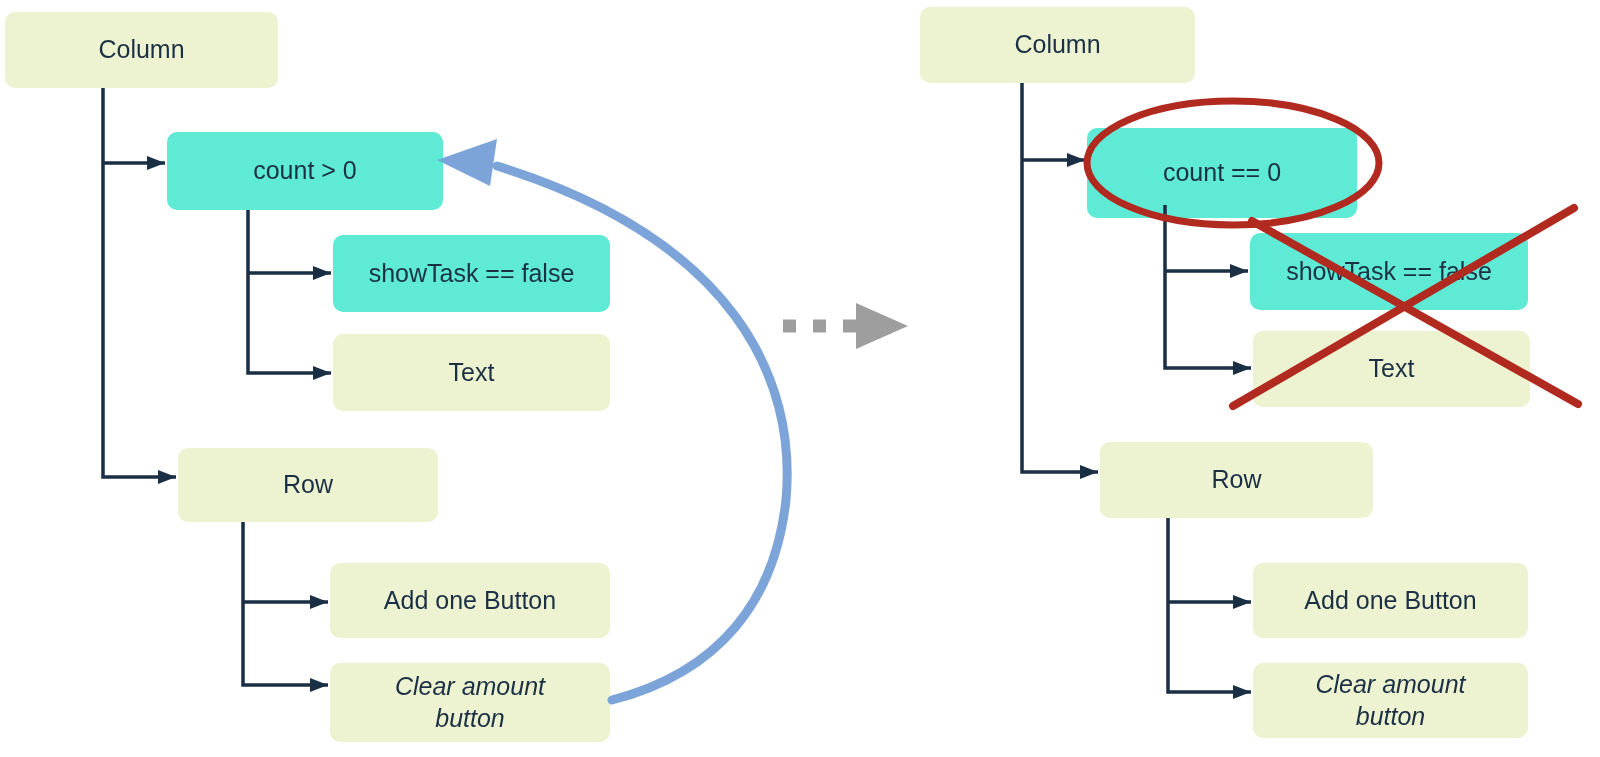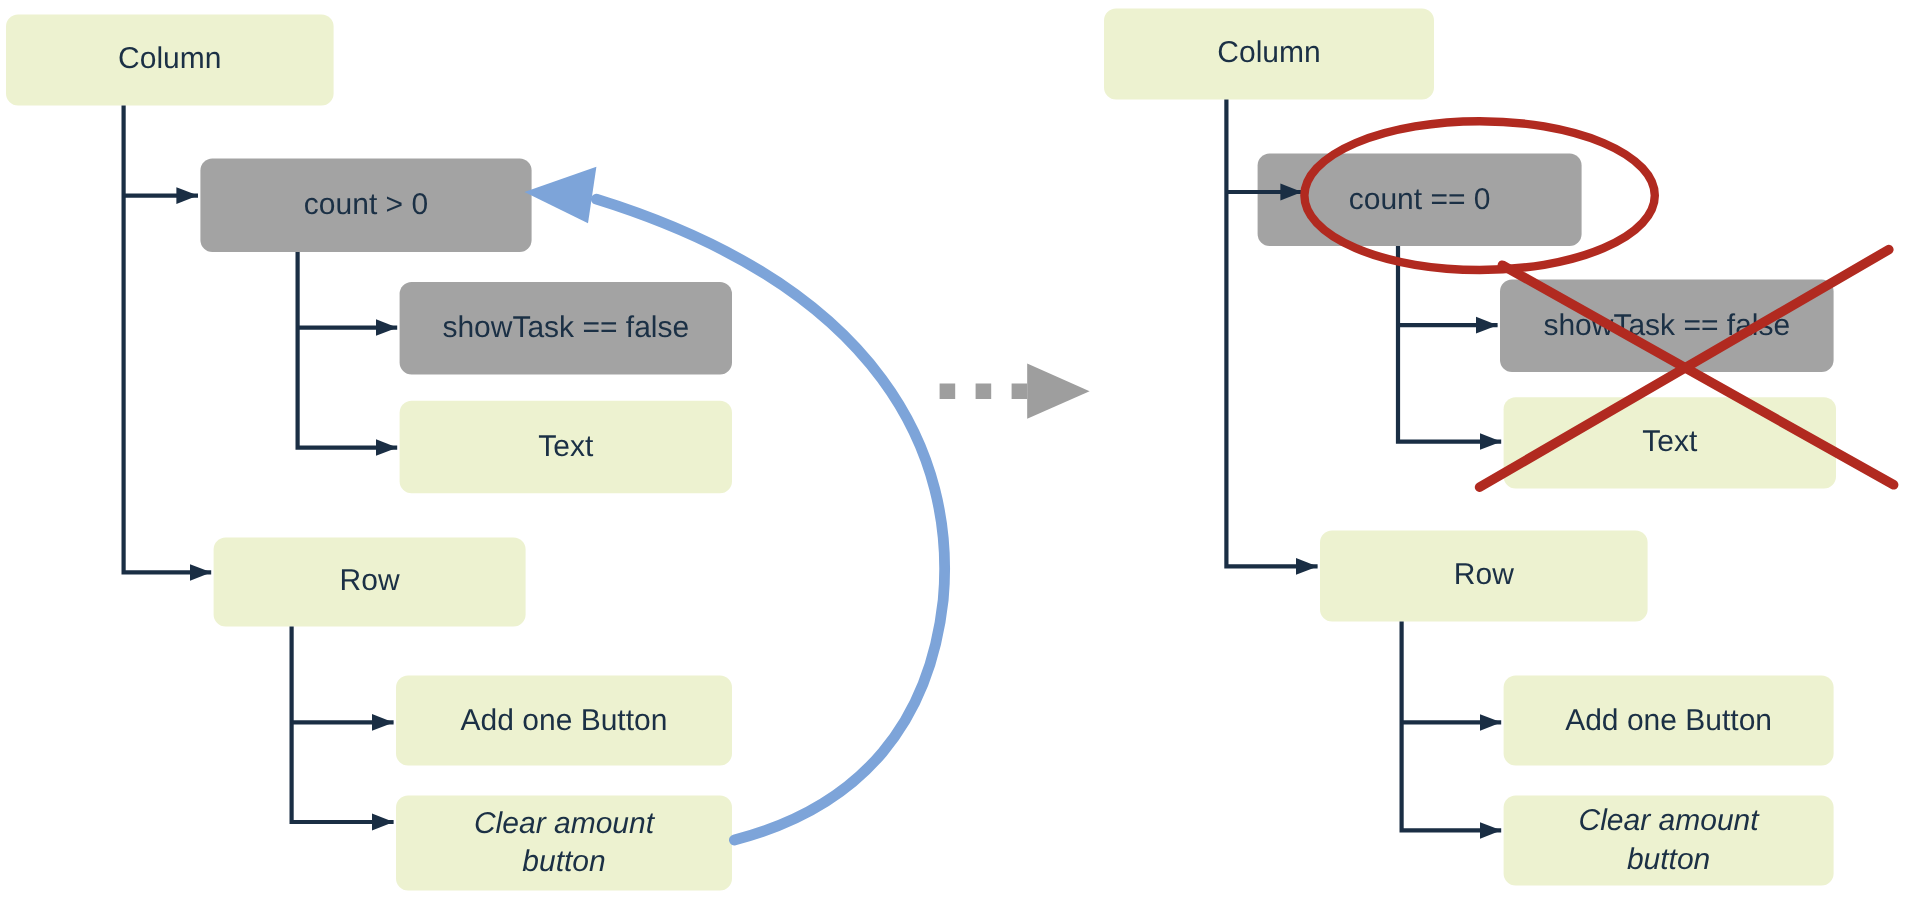--- a/index.html
+++ b/index.html
@@ -13,21 +13,21 @@
   .node{
     position:absolute;
     display:flex;align-items:center;justify-content:center;
     border-radius:10px;
     font-size:25px;
     color:#1b3045;
     text-align:center;
     line-height:1.25;
   }
   .green{background:#edf2d0;}
-  .blue{background:#a3a3a3;}
+  .blue{background:#5eead4;}
   .lbl{display:block;}
   .lbl.narrow{max-width:180px;margin:0 auto;font-style:italic;}
   svg.overlay{
     position:absolute;left:0;top:0;width:1600px;height:757px;
     pointer-events:none;
   }
   .connector{stroke:#1a2e44;stroke-width:3.5;fill:none;}
 </style>
 </head>
 <body>
@@ -59,21 +59,21 @@
   </div>
 
   <div class="node green" style="left:330px;top:663px;width:280px;height:79px">
     <span class="lbl narrow">Clear amount button</span>
   </div>
 
   <div class="node green" style="left:920px;top:7px;width:275px;height:76px">
     <span class="lbl">Column</span>
   </div>
 
-  <div class="node blue" style="left:1048px;top:128px;width:270px;height:77px">
+  <div class="node blue" style="left:1087px;top:128px;width:270px;height:90px">
     <span class="lbl">count == 0</span>
   </div>
 
   <div class="node blue" style="left:1250px;top:233px;width:278px;height:77px">
     <span class="lbl">showTask == false</span>
   </div>
 
   <div class="node green" style="left:1253px;top:331px;width:277px;height:76px">
     <span class="lbl">Text</span>
   </div>

